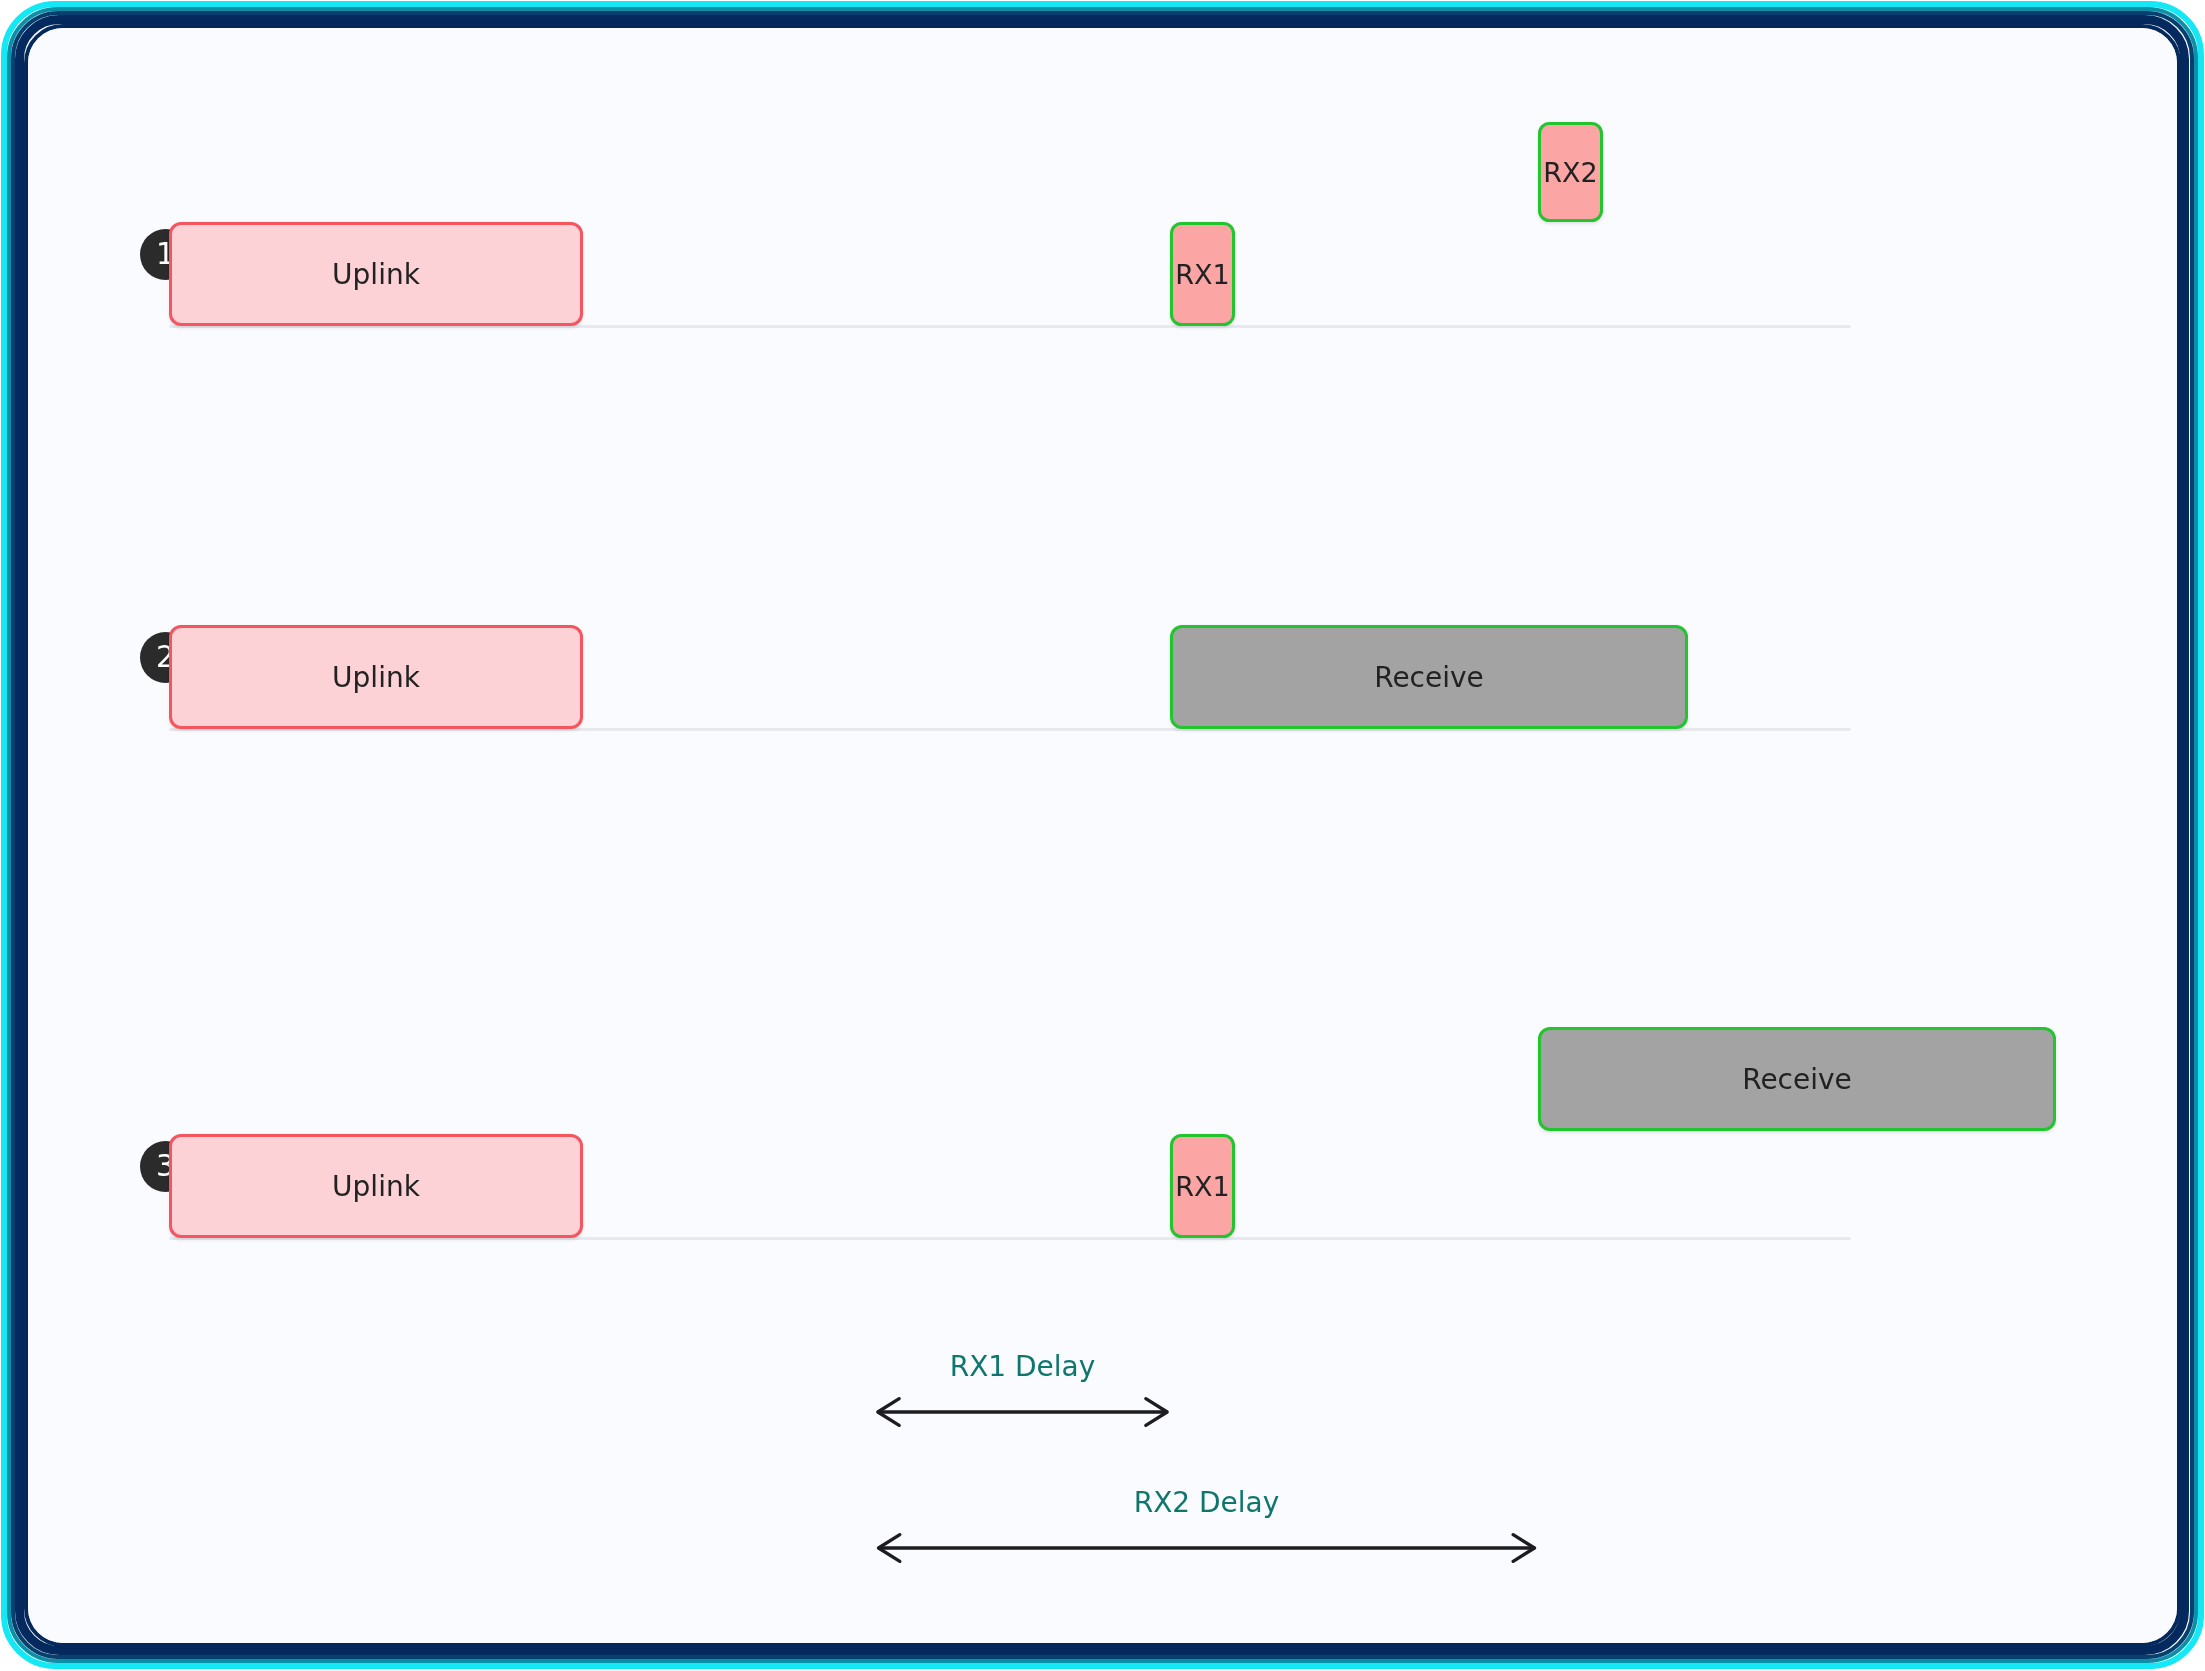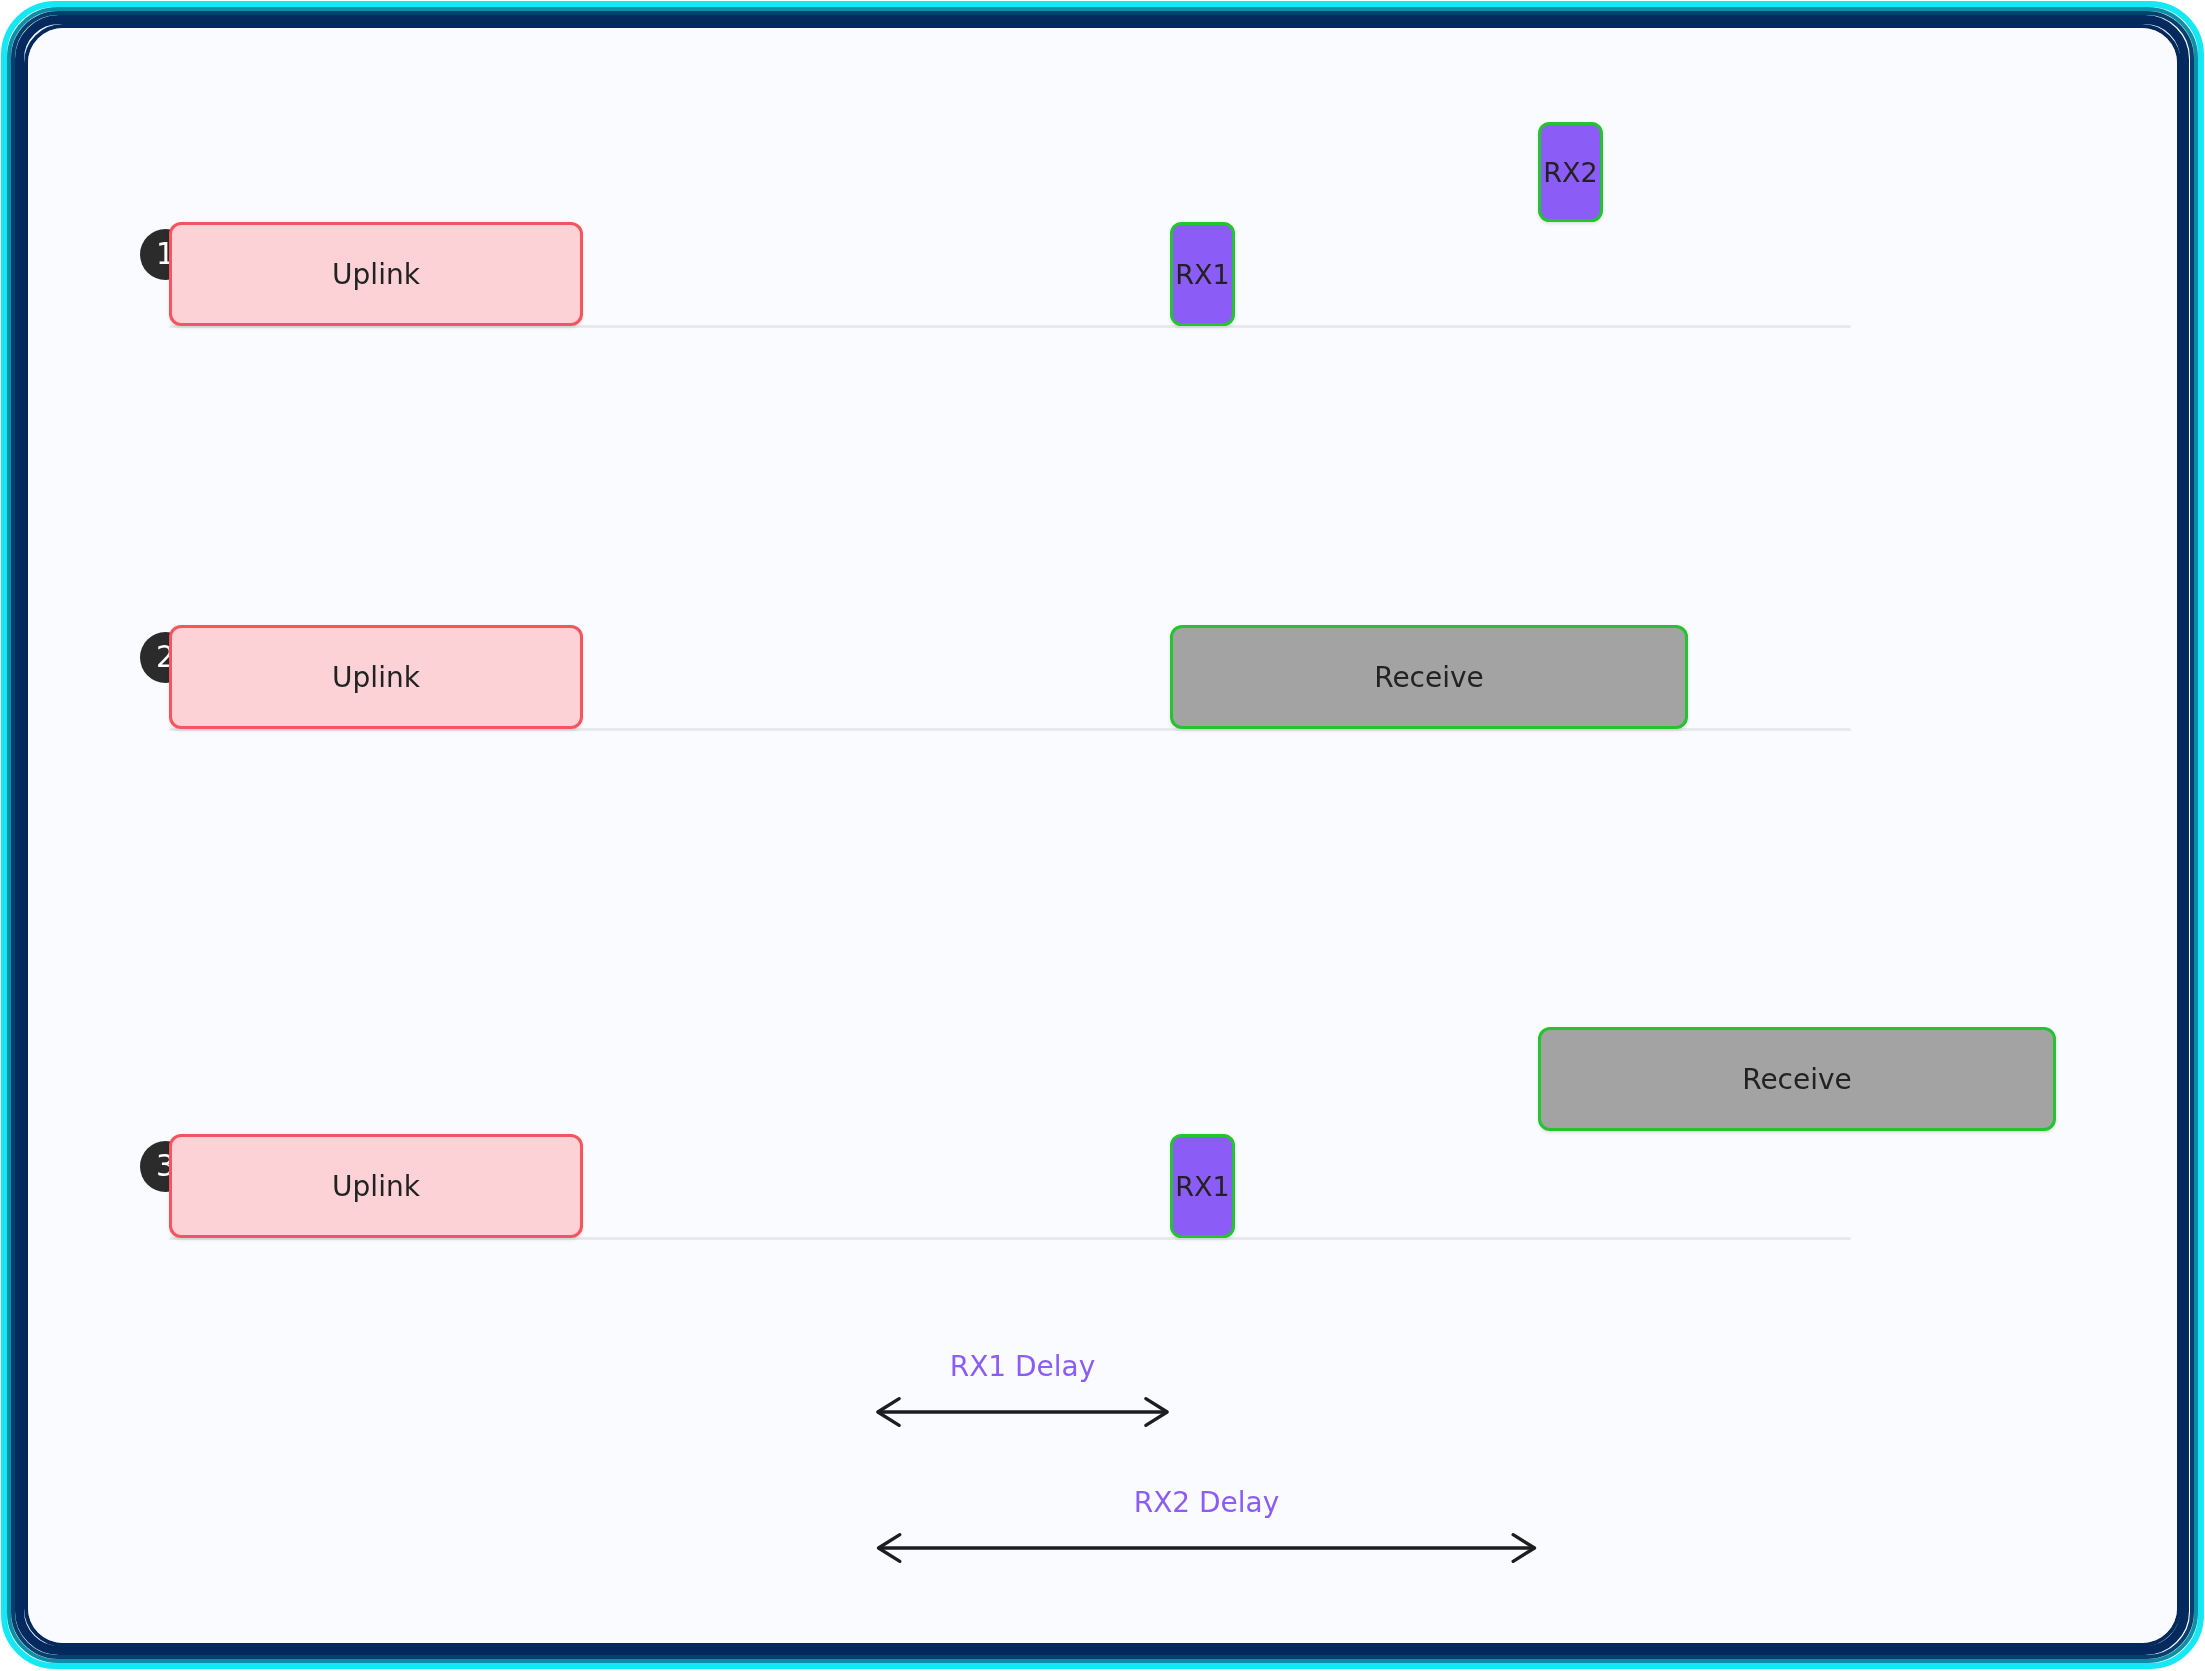--- a/index.html
+++ b/index.html
@@ -118,36 +118,36 @@
   }
   .block.uplink {
     background: #fcd2d7;
     border: 3.3px solid #f4555f;
   }
   .block.receive {
     background: #a3a3a3;
     border: 3.3px solid #22c52e;
   }
   .block.rx-slot {
-    background: #8b5cf6;
+    background: #fca5a5;
     border: 3.3px solid #22c52e;
     border-radius: 11.4px;
     font-size: 27px;
   }
 
   
   .measure {
     position: absolute;
   }
   .measure-label {
     position: absolute;
     width: 100%;
     text-align: center;
     font-size: 28px;
-    color: #8b5cf6;
+    color: #0f766e;
     top: -42px;
     left: 0;
     white-space: nowrap;
   }
   .measure svg {
     display: block;
   }
 </style>
 </head>
 <body>

